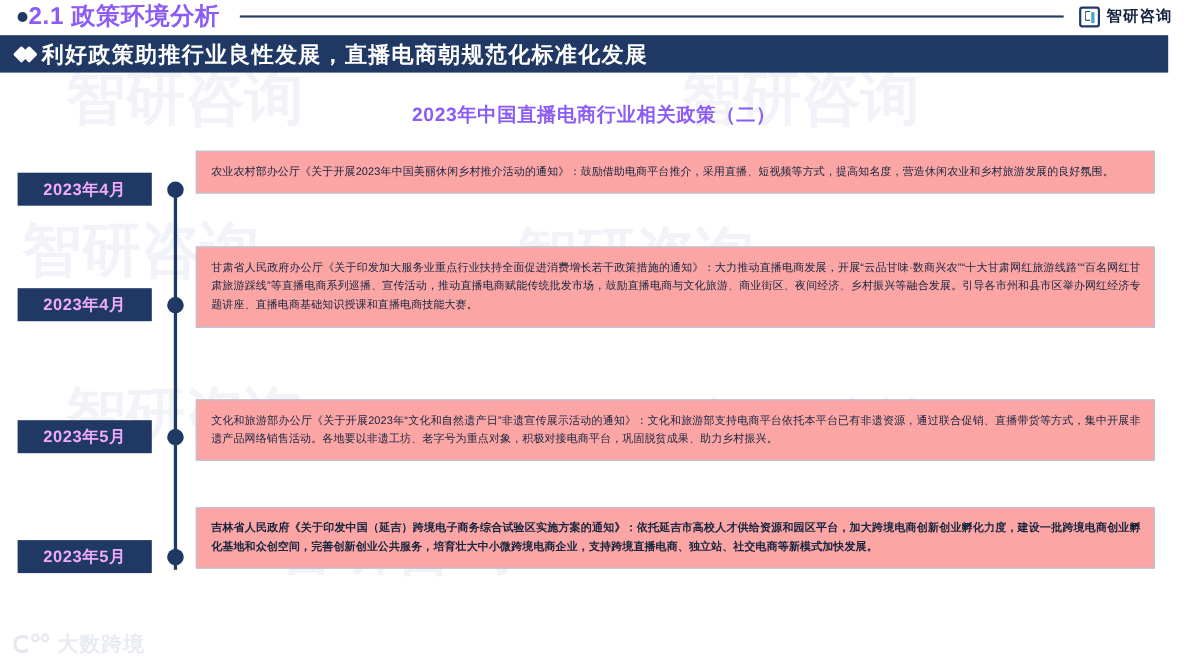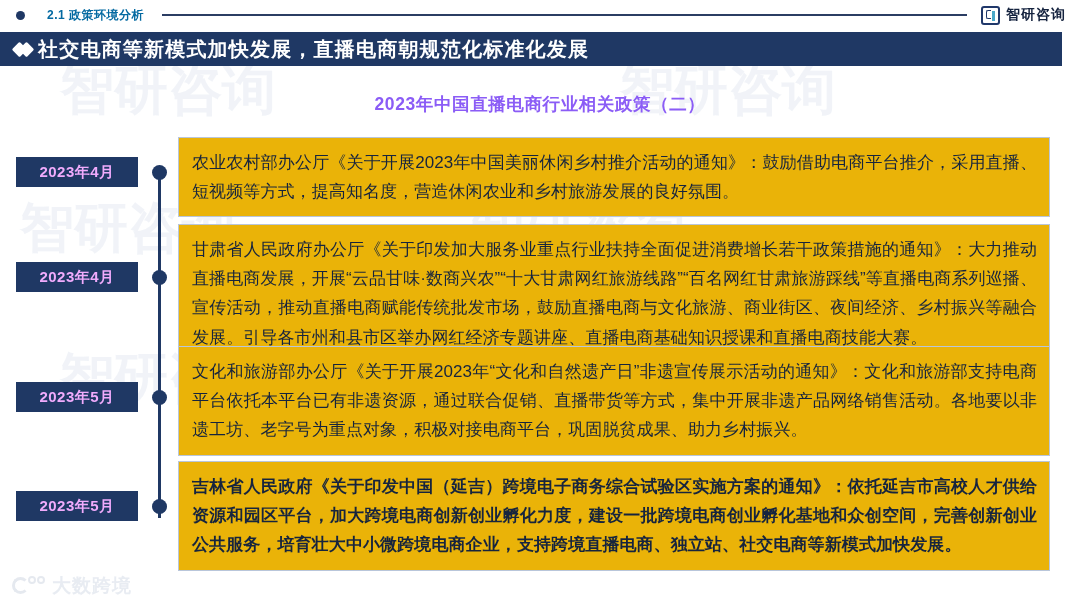--- a/index.html
+++ b/index.html
@@ -47,23 +47,23 @@
     align-items: center;
   }
   .bullet-dot {
     width: 9px; height: 9px;
     border-radius: 50%;
     background: #1f3864;
     margin-left: 16px;
     flex: 0 0 auto;
   }
   .section-label {
-    margin-left: 22px;
-    color: #0369a1;
-    font-size: 12px;
+    margin-left: 1px;
+    color: #8b5cf6;
+    font-size: 22px;
     font-weight: 700;
     letter-spacing: .5px;
     white-space: nowrap;
   }
   .top-rule {
     flex: 1 1 auto;
     height: 2px;
     background: #2b3d63;
     margin: 0 14px 0 18px;
   }
@@ -188,26 +188,26 @@
     position: absolute;
     width: 15px; height: 15px;
     border-radius: 50%;
     background: #1f3864;
     left: 152px;
   }
   .policy-box {
     position: absolute;
     left: 178px;
     width: 872px;
-    background: #eab308;
+    background: #fca5a5;
     border: 1px solid #b9c6da;
     box-sizing: border-box;
     padding: 10px 12px 10px 13px;
     color: #16243e;
-    font-size: 17px;
+    font-size: 10px;
     line-height: 1.72;
     letter-spacing: .1px;
     text-align: justify;
   }
 
   
   .footer-src {
     position: absolute;
     right: 16px;
     bottom: 6px;
@@ -279,21 +279,21 @@
       <div class="brand-mark"></div>
       <div class="brand-name">智研咨询</div>
     </div>
   </div>
 
   <div class="title-banner">
     <div class="diamond-pair">
       <div class="dia"></div>
         <div class="dia second"></div>
     </div>
-    <div class="banner-text">社交电商等新模式加快发展，直播电商朝规范化标准化发展</div>
+    <div class="banner-text">利好政策助推行业良性发展，直播电商朝规范化标准化发展</div>
   </div>
 
   <div class="chart-title">2023年中国直播电商行业相关政策（二）</div>
 
   <div class="timeline-area">
     <div class="spine"></div>
 
     <div>
       <div class="date-badge" style="top:21px;">2023年4月</div>
       <div class="node-dot" style="top:29px;"></div>
@@ -302,21 +302,21 @@
 
     <div>
       <div class="date-badge" style="top:126px;">2023年4月</div>
       <div class="node-dot" style="top:134px;"></div>
       <div class="policy-box" style="top:88px;">甘肃省人民政府办公厅《关于印发加大服务业重点行业扶持全面促进消费增长若干政策措施的通知》：大力推动直播电商发展，开展“云品甘味·数商兴农”“十大甘肃网红旅游线路”“百名网红甘肃旅游踩线”等直播电商系列巡播、宣传活动，推动直播电商赋能传统批发市场，鼓励直播电商与文化旅游、商业街区、夜间经济、乡村振兴等融合发展。引导各市州和县市区举办网红经济专题讲座、直播电商基础知识授课和直播电商技能大赛。</div>
     </div>
 
     <div>
       <div class="date-badge" style="top:246px;">2023年5月</div>
       <div class="node-dot" style="top:254px;"></div>
-      <div class="policy-box" style="top:210px;">文化和旅游部办公厅《关于开展2023年“文化和自然遗产日”非遗宣传展示活动的通知》：文化和旅游部支持电商平台依托本平台已有非遗资源，通过联合促销、直播带货等方式，集中开展非遗产品网络销售活动。各地要以非遗工坊、老字号为重点对象，积极对接电商平台，巩固脱贫成果、助力乡村振兴。</div>
+      <div class="policy-box" style="top:227px;">文化和旅游部办公厅《关于开展2023年“文化和自然遗产日”非遗宣传展示活动的通知》：文化和旅游部支持电商平台依托本平台已有非遗资源，通过联合促销、直播带货等方式，集中开展非遗产品网络销售活动。各地要以非遗工坊、老字号为重点对象，积极对接电商平台，巩固脱贫成果、助力乡村振兴。</div>
     </div>
 
     <div>
       <div class="date-badge" style="top:355px;">2023年5月</div>
       <div class="node-dot" style="top:363px;"></div>
       <div class="policy-box" style="top:325px;font-weight:bold;">吉林省人民政府《关于印发中国（延吉）跨境电子商务综合试验区实施方案的通知》：依托延吉市高校人才供给资源和园区平台，加大跨境电商创新创业孵化力度，建设一批跨境电商创业孵化基地和众创空间，完善创新创业公共服务，培育壮大中小微跨境电商企业，支持跨境直播电商、独立站、社交电商等新模式加快发展。</div>
     </div>
   </div>
 
 

